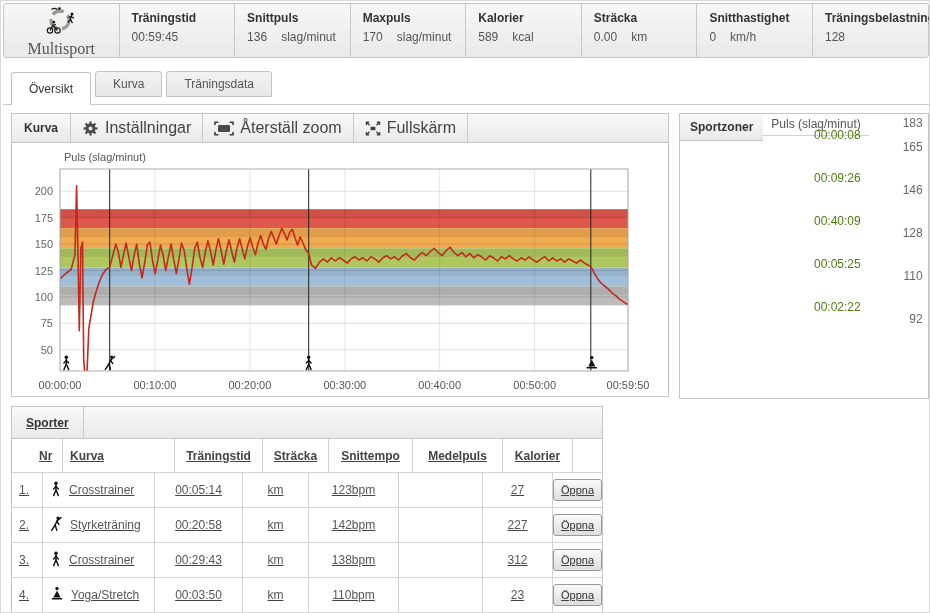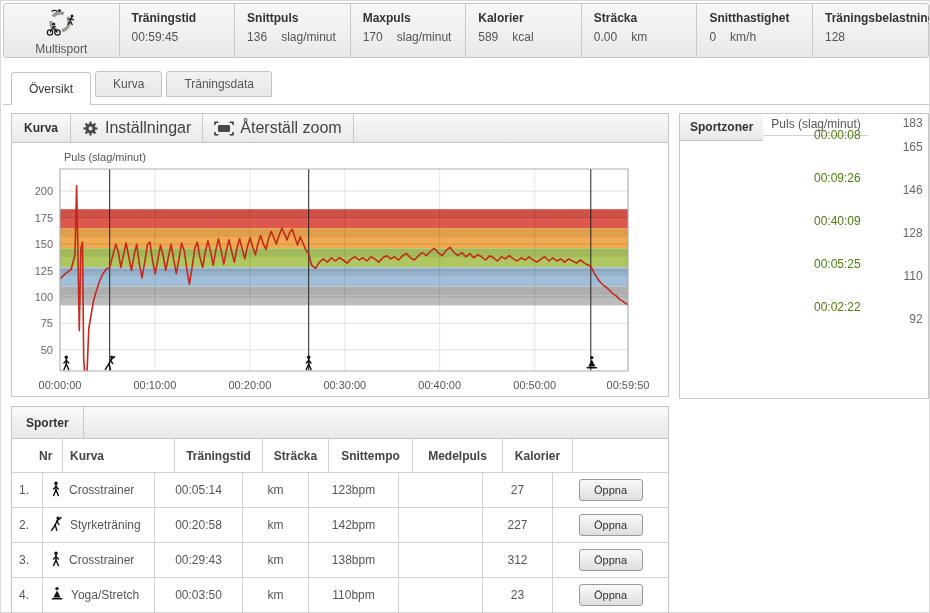--- a/index.html
+++ b/index.html
@@ -3,21 +3,21 @@
 <meta charset="utf-8">
 <style>
   html,body{margin:0;padding:0;background:#fff;}
   *{box-sizing:border-box;}
   .screen{position:relative;width:930px;height:613px;background:#fff;overflow:hidden;
           font-family:"Liberation Sans","DejaVu Sans",sans-serif;color:#444;border:1px solid #d9d9d9;}
   
   .topbar{position:absolute;left:2px;top:2px;width:926px;height:55px;display:flex;
           background:linear-gradient(#f7f7f7,#e9e9e9);border:1px solid #c6c6c6;border-radius:3px;}
   .sport-cell{width:115px;display:flex;flex-direction:column;align-items:center;justify-content:center;padding-top:2px;}
-  .sport-label{font-size:12px;color:#555;margin-top:1px;}
+  .sport-label{font-size:16px;color:#555;margin-top:1px;font-family:Liberation Serif, serif;}
   .metric-cell{width:116px;border-left:1px solid #c9c9c9;padding:7px 0 0 12px;}
   .metric-cell:last-child{flex:1;}
   .m-label{font-size:12px;font-weight:bold;color:#333;}
   .m-value{font-size:12px;color:#555;margin-top:5px;}
   .m-unit{margin-left:14px;}
   
   .tabs{position:absolute;left:2px;top:70px;width:926px;height:34px;display:flex;align-items:flex-end;
         border-bottom:1px solid #c9c9c9;padding-left:6px;}
   .tab{height:26px;margin:8px 2px -0px 2px;margin-bottom:7px;padding:0 17px;display:flex;align-items:center;
        background:linear-gradient(#f2f2f2,#e8e8e8);border:1px solid #c3c3c3;border-radius:3px 3px 0 0;
@@ -40,21 +40,21 @@
              background:linear-gradient(#f9f9f9,#e9e9e9);border-bottom:1px solid #c5c5c5;}
   .zp-sub{height:22px;line-height:21px;padding:0 8px;font-size:12px;color:#555;border-bottom:1px solid #d2d2d2;}
   .zone-row{position:relative;height:43px;border-bottom:1px solid #d2d2d2;}
   .z-hi,.z-lo{position:absolute;left:0;width:54px;text-align:right;font-size:12px;color:#666;}
   .z-hi{top:2px;} .z-lo{bottom:2px;}
   .z-bar{position:absolute;left:62px;top:1px;bottom:1px;}
   .z-pct{position:absolute;left:65px;top:50%;transform:translateY(-50%);font-size:12px;font-weight:bold;color:#333;}
   .z-time{position:absolute;right:8px;top:50%;transform:translateY(-50%);font-size:12px;color:#4d7c0f;}
   .zone-fill{flex:1;}
   
-  .sports-panel{position:absolute;left:10px;top:405px;width:658px;height:207px;border:1px solid #c5c5c5;background:#fff;}
+  .sports-panel{position:absolute;left:10px;top:405px;width:592px;height:207px;border:1px solid #c5c5c5;background:#fff;text-decoration:underline;}
   .sp-header{height:32px;display:flex;align-items:stretch;background:linear-gradient(#f9f9f9,#e9e9e9);
              border-bottom:1px solid #c5c5c5;}
   .sp-title{display:flex;align-items:center;padding:0 14px;font-size:12px;font-weight:bold;color:#333;
             border-right:1px solid #c9c9c9;}
   .sp-row{display:flex;align-items:stretch;}
   .sp-row.head{height:33px;font-weight:bold;color:#444;margin-left:20px;}
   .sp-row.body{height:35px;border-top:1px solid #d2d2d2;color:#555;}
   .sp-cell{display:flex;align-items:center;justify-content:center;font-size:12px;border-left:1px solid #d2d2d2;
            overflow:hidden;}
   .sp-cell:first-child{border-left:0;}
@@ -153,20 +153,34 @@
               <g stroke="#3f3f3f" stroke-width="1.6" fill="none">
                 <path d="M1 4 V1.2 H4.4"></path>
                 <path d="M15.6 1.2 H19 V4"></path>
                 <path d="M19 11 V13.8 H15.6"></path>
                 <path d="M4.4 13.8 H1 V11"></path>
               </g>
               <rect x="4" y="4" width="12" height="7" rx="1.2" fill="#4a4a4a"></rect>
             </svg>
           </span>
           <span>Återställ zoom</span>
+        </div>
+        <div class="ct-btn">
+          <span>
+            <svg width="16" height="15" viewBox="0 0 16 15">
+              <rect x="5.6" y="5.8" width="4.8" height="3.4" fill="#3f3f3f"></rect>
+              <g stroke="#3f3f3f" stroke-width="1.3" fill="none">
+                <path d="M4.6 4.2 L1.8 1.6 M1.4 4 L1.4 1.2 L4.2 1.2"></path>
+                <path d="M11.4 4.2 L14.2 1.6 M14.6 4 L14.6 1.2 L11.8 1.2"></path>
+                <path d="M4.6 10.8 L1.8 13.4 M1.4 11 L1.4 13.8 L4.2 13.8"></path>
+                <path d="M11.4 10.8 L14.2 13.4 M14.6 11 L14.6 13.8 L11.8 13.8"></path>
+              </g>
+            </svg>
+          </span>
+          <span>Fullskärm</span>
         </div>
       </div>
     <div class="chart-body" id="chartBody"><svg width="656" height="253" viewBox="0 0 656 253">
           <defs>
             <clipPath id="plotclip">
               <rect x="48" y="26" width="568" height="202"></rect>
             </clipPath>
           </defs>
           <text x="52" y="18" font-size="11" fill="#555">Puls (slag/minut)</text>
           <rect x="48" y="66.2" width="568" height="19.0" fill="#df584d"></rect>

